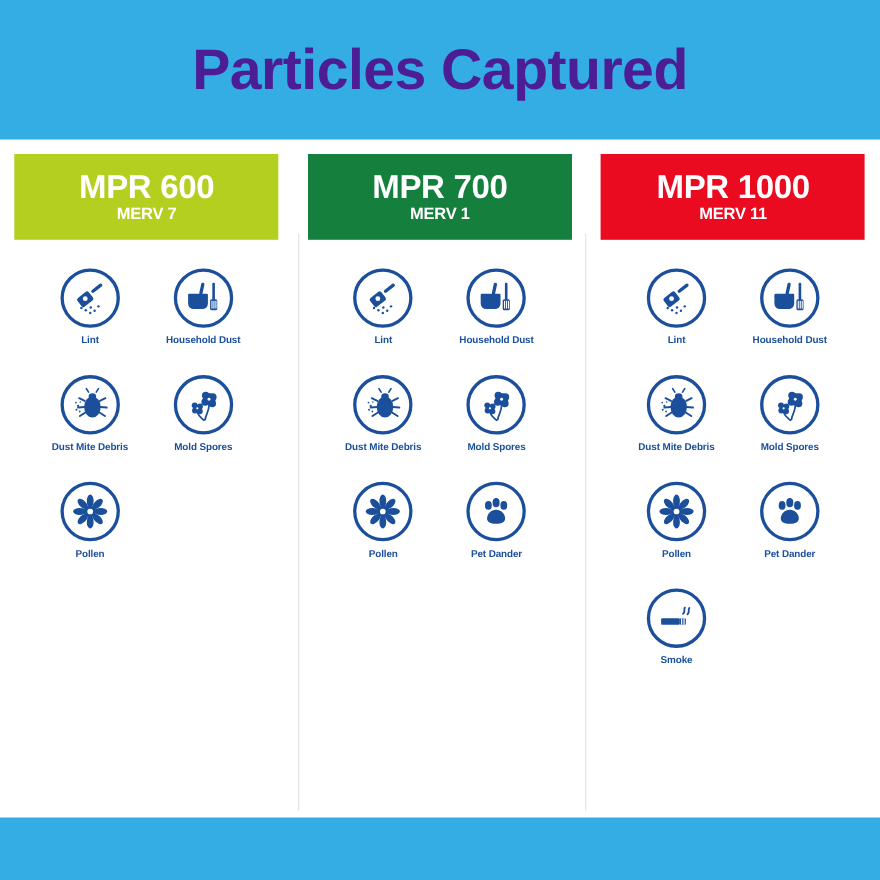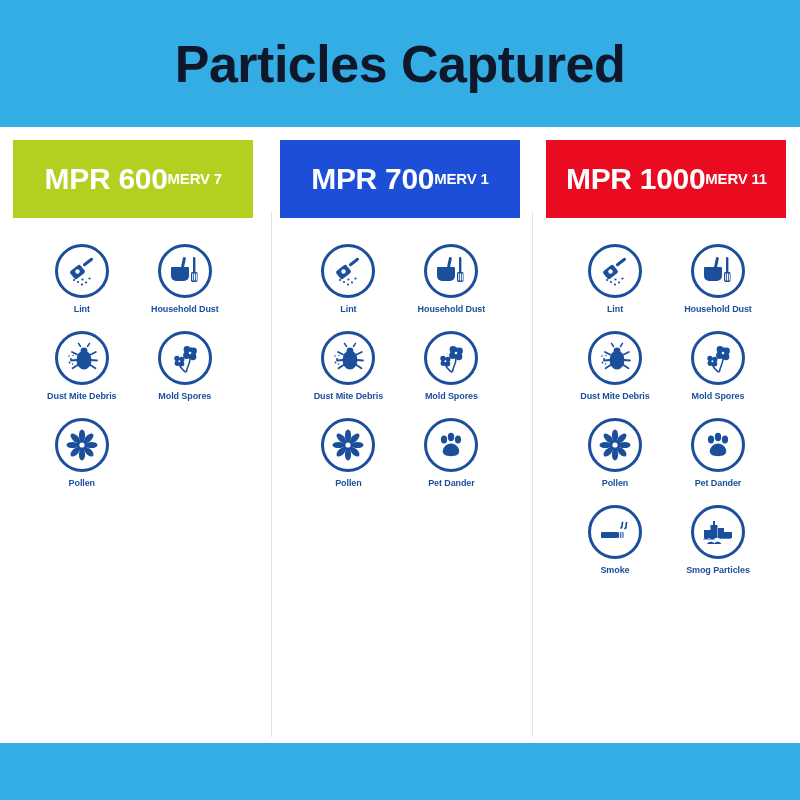--- a/index.html
+++ b/index.html
@@ -13,21 +13,21 @@
   .page{width:800px;height:800px;position:relative;display:flex;flex-direction:column;}
 
   
   .banner{
     height:127px;
     background:#33ade3;
     display:flex;align-items:center;justify-content:center;
     flex:none;
   }
   .banner-title{
-    color:#0f172a;
+    color:#4c1d95;
     font-size:52px;
     font-weight:bold;
     letter-spacing:-0.5px;
     line-height:1;
   }
 
   
   .content{
     flex:1 1 auto;
     position:relative;
@@ -54,20 +54,21 @@
     position:relative;
     padding-top:13px;
     box-sizing:border-box;
   }
 
   .col-header{
     margin:0 auto;
     width:240px;
     height:78px;
     display:flex;
+    flex-direction:column;
     align-items:center;
     justify-content:center;
     color:#ffffff;
   }
   .col-header .mpr{
     font-size:30px;
     font-weight:bold;
     line-height:1.05;
     letter-spacing:-0.3px;
   }
@@ -76,21 +77,21 @@
     font-weight:bold;
     line-height:1.15;
     letter-spacing:-0.2px;
   }
 
   .icon-grid{
     margin:26px auto 0 auto;
     width:190px;
     display:flex;
     flex-wrap:wrap;
-    gap:0px 16px;
+    gap:10px 16px;
   }
   .icon-cell{
     width:87px;
     margin-bottom:16px;
     display:flex;
     flex-direction:column;
     align-items:center;
   }
   .icon-circle{
     width:54px;height:54px;
@@ -233,21 +234,21 @@
           <circle cx="0" cy="0" r="2.6" fill="#ffffff"></circle>
         </g>
       </g>
     </svg>
               </div>
               <div class="icon-label">Pollen</div>
             </div>
           </div>
         </div>
         <div class="col">
-          <div class="col-header" style="background: #1d4ed8;">
+          <div class="col-header" style="background: #15803d;">
             <div class="mpr">MPR 700</div>
             <div class="merv">MERV 1</div>
           </div>
           <div class="icon-grid">
             <div class="icon-cell">
               <div class="icon-circle">
     <svg width="36" height="36" viewBox="0 0 36 36">
       <g fill="#1b4f9c">
         <rect x="7" y="14" width="13" height="10" rx="2" transform="rotate(-38 13.5 19)"></rect>
         <rect x="18" y="7.5" width="12" height="3" rx="1.5" transform="rotate(-38 24 9)"></rect>
@@ -484,36 +485,19 @@
         <rect x="4" y="18" width="17" height="6" rx="1"></rect>
         <rect x="21" y="18" width="5.5" height="6" rx="1"></rect>
         <rect x="22.1" y="18" width="1.1" height="6" fill="#ffffff"></rect>
         <rect x="24.3" y="18" width="1.1" height="6" fill="#ffffff"></rect>
         <path d="M24 14c2.5-2 0.2-3.6 1.6-5.6M28 14.5c2.5-2 0.2-3.8 1.6-5.8" stroke="#1b4f9c" stroke-width="1.7" fill="none" stroke-linecap="round"></path>
       </g>
     </svg>
               </div>
               <div class="icon-label">Smoke</div>
             </div>
-            <div class="icon-cell">
-              <div class="icon-circle">
-    <svg width="36" height="36" viewBox="0 0 36 36">
-      <g fill="#1b4f9c">
-        <rect x="13" y="7" width="2" height="5"></rect>
-        <rect x="10.5" y="11" width="7" height="13"></rect>
-        <rect x="4" y="16" width="7" height="8"></rect>
-        <rect x="18" y="14" width="6" height="10"></rect>
-        <rect x="24" y="18" width="8" height="6"></rect>
-        <path d="M3 25.5c1.6-2.4 5-2.2 6.2-0.3 1.3-2.6 5-2.4 6 0.3z"></path>
-        <path d="M19 24.8c1.6-2.4 5-2.2 6.2-0.3 1.3-2.6 5.3-2.1 5.8 0.3z"></path>
-        <path d="M7 30c1.8-3 6-2.6 7.3-0.4 1.4-2.8 6-2.5 7 0.4z"></path>
-      </g>
-    </svg>
-              </div>
-              <div class="icon-label">Smog Particles</div>
-            </div>
           </div>
         </div>
       </div>
   </div>
 
   <div class="footer"></div>
 </div>
 
 </body></html>

